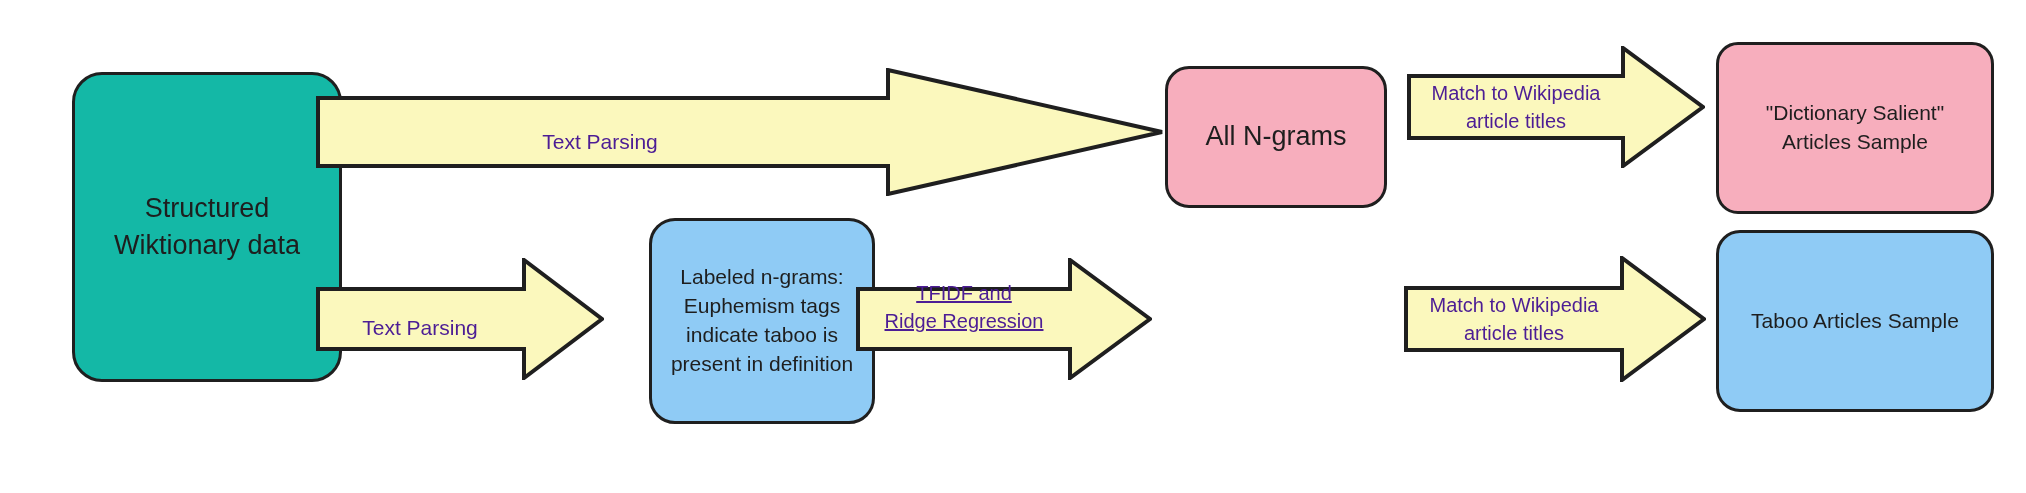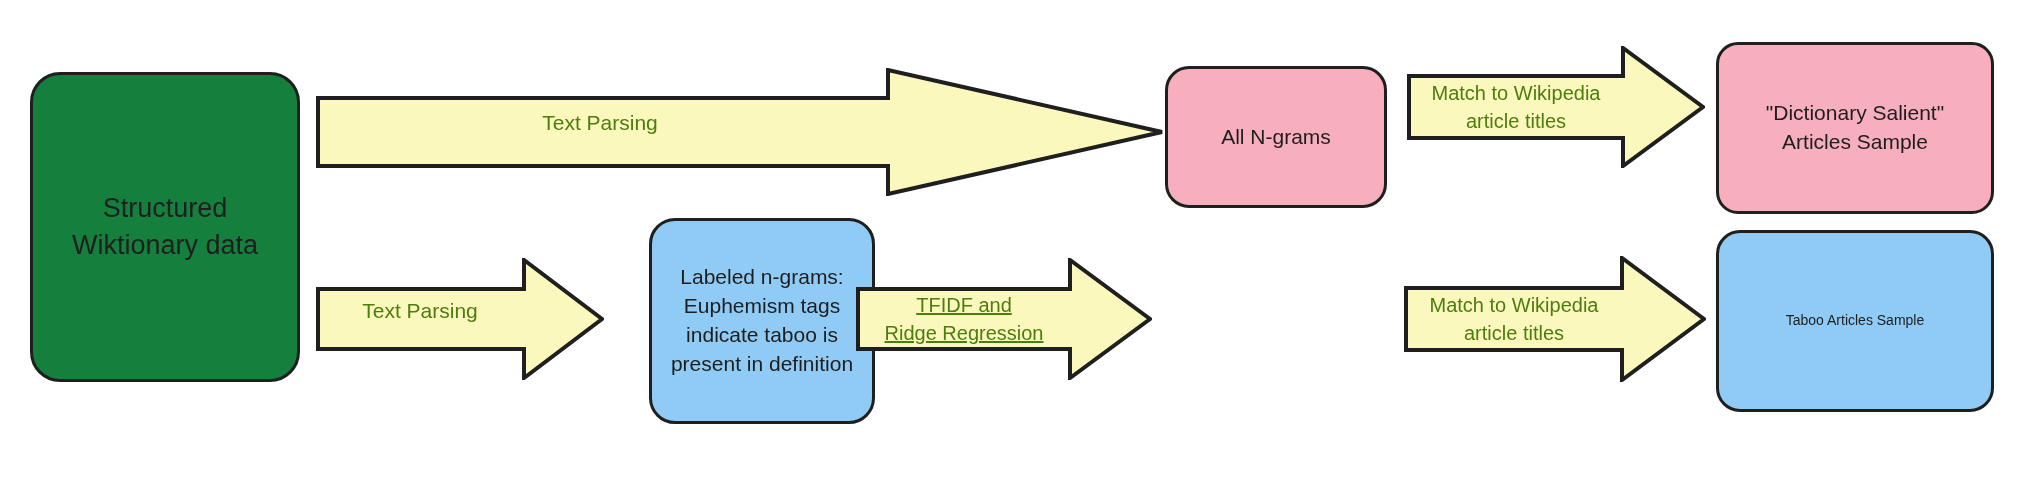--- a/index.html
+++ b/index.html
@@ -21,43 +21,43 @@
     display: flex;
     align-items: center;
     justify-content: center;
     text-align: center;
     border: 3px solid #1f1f1f;
     border-radius: 26px;
     color: #1e1e1e;
     line-height: 1.38;
     white-space: pre-line;
   }
-  .node-purple { background: #15803d; }
+  .node-purple { background: #14b8a6; margin-left: 42px; }
   .node-pink   { background: #f7aebd; }
   .node-blue   { background: #8fcbf5; }
 
   .arrow-wrap {
     position: absolute;
     display: block;
   }
   .arrow-wrap svg {
     position: absolute;
     left: 0;
     top: 0;
     width: 100%;
     height: 100%;
     display: block;
   }
   .arrow-label {
     position: absolute;
     display: flex;
-    align-items: flex-start;
+    align-items: flex-end;
     justify-content: center;
     text-align: center;
-    color: #4d7c0f;
+    color: #4c1d95;
     line-height: 1.4;
     white-space: pre-line;
     pointer-events: none;
   }
 </style>
 </head>
 <body>
 
 <div id="canvas">
 
@@ -68,21 +68,21 @@
 
   <div class="arrow-wrap" style="left:316px; top:68px; width:848px; height:128px;">
     <svg viewBox="0 0 848 128" preserveAspectRatio="none">
       <polygon points="2,30 572,30 572,2 846,64 572,126 572,98 2,98" fill="#fbf8bd" stroke="#1f1f1f" stroke-width="4" stroke-linejoin="miter"></polygon>
     </svg>
   </div>
   <div class="arrow-label" style="left:320px; top:108px; width:560px; height:48px; font-size:21px;">
     <span>Text Parsing</span>
   </div>
 
-  <div class="node node-pink" style="left:1165px; top:66px; width:222px; height:142px; font-size:21px; border-radius:24px;">
+  <div class="node node-pink" style="left:1165px; top:66px; width:222px; height:142px; font-size:27px; border-radius:24px;">
     <span>All N-grams</span>
   </div>
 
   <div class="arrow-wrap" style="left:1407px; top:46px; width:298px; height:122px;">
     <svg viewBox="0 0 298 122" preserveAspectRatio="none">
       <polygon points="2,30 216,30 216,2 296,61 216,120 216,92 2,92" fill="#fbf8bd" stroke="#1f1f1f" stroke-width="4" stroke-linejoin="miter"></polygon>
     </svg>
   </div>
   <div class="arrow-label" style="left:1409px; top:79px; width:214px; height:56px; font-size:20px;">
     <span>Match to Wikipedia
@@ -124,17 +124,17 @@
   <div class="arrow-wrap" style="left:1404px; top:256px; width:302px; height:126px;">
     <svg viewBox="0 0 302 126" preserveAspectRatio="none">
       <polygon points="2,32 218,32 218,2 300,63 218,124 218,94 2,94" fill="#fbf8bd" stroke="#1f1f1f" stroke-width="4" stroke-linejoin="miter"></polygon>
     </svg>
   </div>
   <div class="arrow-label" style="left:1406px; top:291px; width:216px; height:56px; font-size:20px;">
     <span>Match to Wikipedia
 article titles</span>
   </div>
 
-  <div class="node node-blue" style="left:1716px; top:230px; width:278px; height:182px; font-size:14px; border-radius:24px;">
+  <div class="node node-blue" style="left:1716px; top:230px; width:278px; height:182px; font-size:21px; border-radius:24px;">
     <span>Taboo Articles Sample</span>
   </div>
 
 </div>
 
 </body></html>

